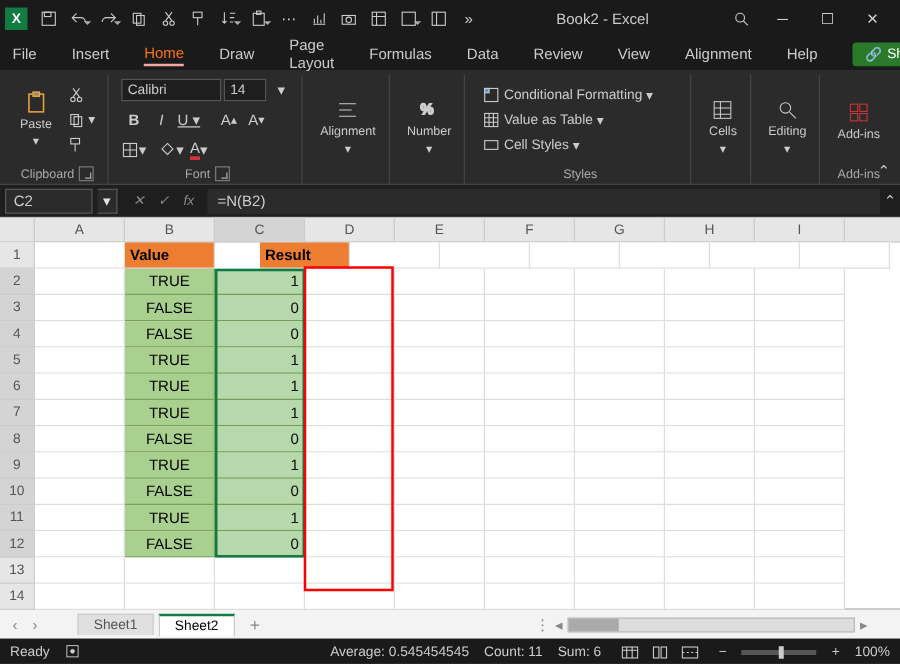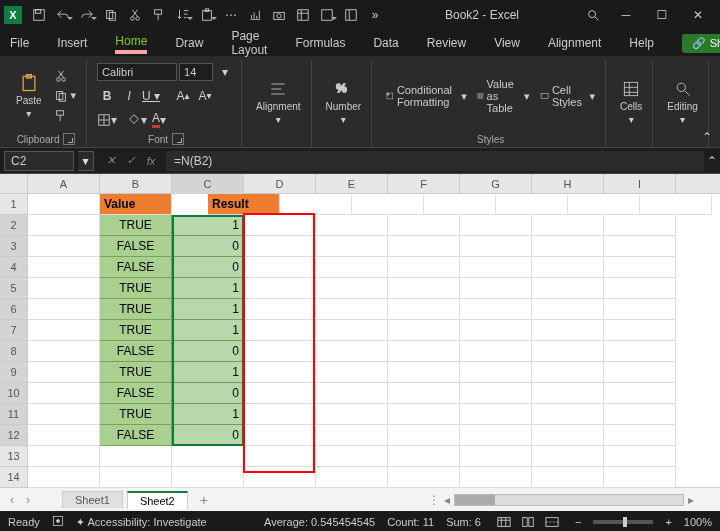--- a/index.html
+++ b/index.html
@@ -13,38 +13,38 @@
   .qat-item svg { width: 14px; height: 14px; }
   .dd::after { content: ''; position: absolute; right: 1px; bottom: 3px; border: 3px solid transparent; border-top-color: #aaa; }
   .title-text { flex: 1; text-align: center; color: #ccc; font-size: 12px; }
   .search-btn { width: 30px; height: 24px; display: flex; align-items: center; justify-content: center; color: #ccc; }
   .win-controls { display: flex; }
   .win-btn { width: 36px; height: 24px; display: flex; align-items: center; justify-content: center; color: #ccc; }
   
   
   .tabs { height: 26px; background: #1a1a1a; display: flex; align-items: center; padding: 0 10px; gap: 28px; }
   .tab { color: #ccc; font-size: 12px; padding: 2px 0; cursor: pointer; }
-  .tab.active { color: #84cc16; border-bottom: 4px solid #fca5a5; }
+  .tab.active { color: #f97316; border-bottom: 2px solid #fca5a5; }
   .share-btn { margin-left: auto; background: #2a7a2a; color: white; padding: 3px 10px; border-radius: 3px; display: flex; align-items: center; gap: 4px; font-size: 11px; }
   
   
   .ribbon { height: 92px; background: #2b2b2b; display: flex; padding: 4px 6px 0; gap: 4px; border-bottom: 1px solid #444; }
   .group { display: flex; flex-direction: column; padding: 0 6px; border-right: 1px solid #444; }
   .group:last-child { border-right: none; }
   .group-content { flex: 1; display: flex; align-items: center; gap: 4px; }
   .group-label { text-align: center; font-size: 10px; color: #aaa; padding: 2px 0; display: flex; justify-content: center; align-items: center; gap: 4px; }
   .vbtn { display: flex; flex-direction: column; align-items: center; gap: 2px; padding: 2px 4px; font-size: 10px; color: #ccc; }
   .vbtn svg { width: 20px; height: 20px; }
   .vstack { display: flex; flex-direction: column; gap: 2px; }
   .hbtn { padding: 2px 4px; color: #ccc; display: flex; align-items: center; gap: 3px; font-size: 11px; }
   .font-sel { background: #1e1e1e; border: 1px solid #555; color: #ccc; padding: 1px 4px; font-size: 11px; width: 80px; height: 18px; }
   .size-sel { background: #1e1e1e; border: 1px solid #555; color: #ccc; padding: 1px 4px; font-size: 11px; width: 34px; height: 18px; }
   .font-row { display: flex; gap: 2px; align-items: center; }
   .fbtn { width: 20px; height: 20px; display: flex; align-items: center; justify-content: center; color: #ccc; font-size: 12px; }
-  .styles-col { display: flex; flex-direction: row; gap: 2px; }
+  .styles-col { display: flex; flex-direction: column; gap: 2px; }
   .dialog-launcher { width: 12px; height: 12px; border: 1px solid #777; position: relative; }
   .dialog-launcher::after { content: ''; position: absolute; right: 1px; bottom: 1px; width: 4px; height: 4px; border-right: 1px solid #aaa; border-bottom: 1px solid #aaa; }
   .collapse-ribbon { position: absolute; right: 8px; top: 130px; color: #ccc; }
   
   
   .formula-bar { height: 26px; background: #1e1e1e; display: flex; align-items: center; border-bottom: 1px solid #444; }
   .name-box { width: 70px; background: #2b2b2b; border: 1px solid #555; color: #ccc; padding: 2px 6px; margin: 0 4px; font-size: 12px; height: 20px; display: flex; align-items: center; }
   .name-dd { width: 16px; height: 20px; background: #2b2b2b; border: 1px solid #555; border-left: none; display: flex; align-items: center; justify-content: center; margin-right: 8px; }
   .fx-btns { display: flex; gap: 2px; margin-right: 6px; }
   .fx-btn { width: 18px; height: 18px; display: flex; align-items: center; justify-content: center; color: #888; font-size: 11px; font-style: italic; }
@@ -591,21 +591,20 @@
     <span style="color:#888">▸</span>
   </div>
 </div>
 
 <div class="status-bar">
   <span>Ready</span>
   <span><svg width="12" height="12" viewBox="0 0 16 16" fill="none" stroke="currentColor">
         <rect x="2" y="2" width="12" height="12"></rect>
         <circle cx="8" cy="8" r="2" fill="currentColor"></circle>
       </svg></span>
-  <span>✦ <span>Accessibility: Investigate</span></span>
   <div class="status-spacer"></div>
   <span>Average: 0.545454545</span>
   <span>Count: 11</span>
   <span>Sum: 6</span>
   <div class="view-btns">
     <div class="view-btn">
         <svg width="14" height="12" viewBox="0 0 16 12" fill="none" stroke="currentColor">
           <rect x="1" y="1" width="14" height="10"></rect>
           <path d="M1 4 H15 M5 1 V11 M10 1 V11"></path>
         </svg>

